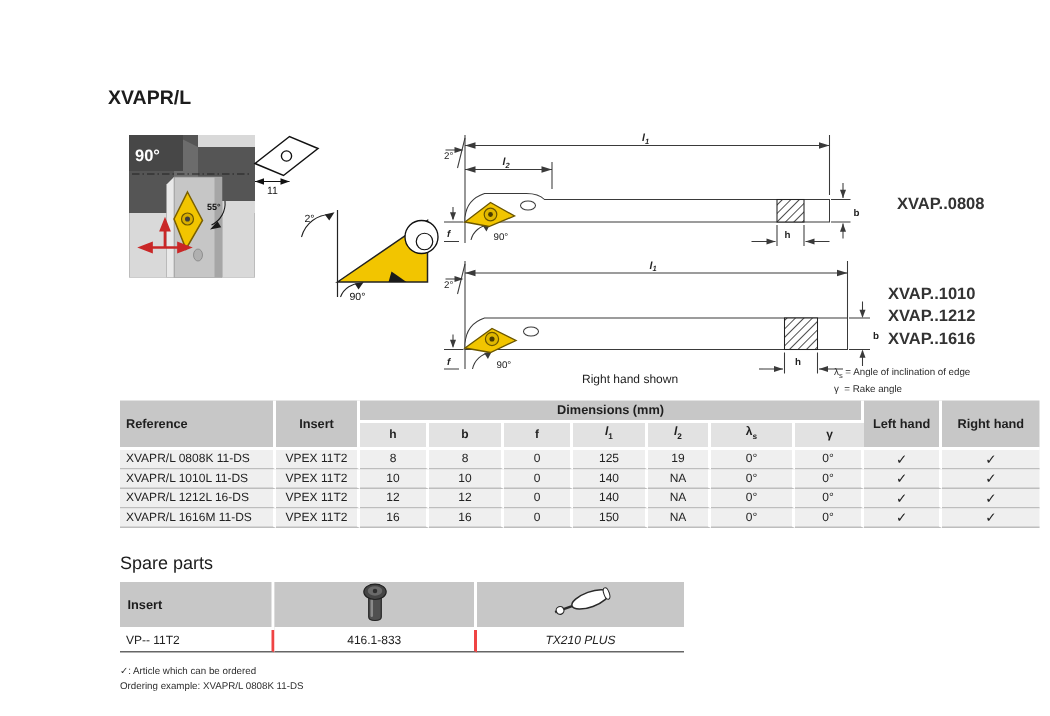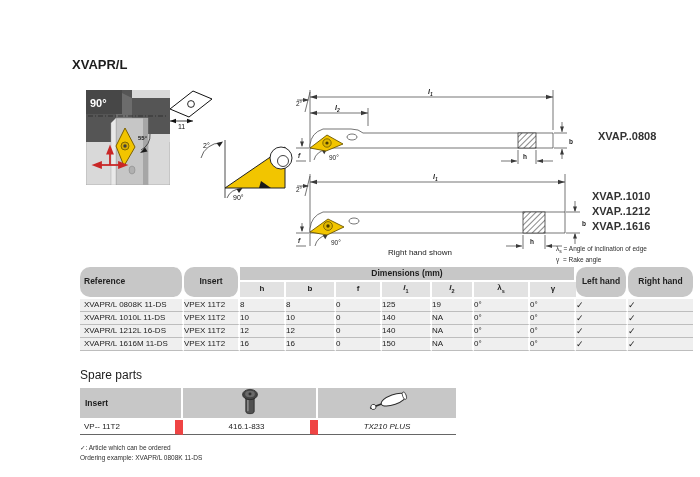--- a/index.html
+++ b/index.html
@@ -20,47 +20,47 @@
   .legend .sym { font-weight:400; }
 
   
   table { border-collapse:separate; border-spacing:0; table-layout:fixed; }
   .dims-table { left:80px; top:267px; width:613px; font-size:8px; }
   .dims-table th {
     background:#c7c7c7; font-weight:700; font-size:8.5px; color:#1f1f1f;
     padding:0; line-height:13px; height:13px; border-right:2px solid #fff;
     text-align:center; vertical-align:middle;
   }
-  .dims-table th.rspan { height:27px;border-radius:10px; }
+  .dims-table th.rspan { height:27px; }
   .dims-table tr.subhead th {
     background:#e2e2e2; border-top:2px solid #fff; font-weight:700; font-size:8px; height:12px; line-height:12px;
   }
   .dims-table th:last-child { border-right:none; }
   .dims-table td {
-    background:#efefef; text-align:left; height:12px; line-height:12px;
+    background:#efefef; text-align:center; height:12px; line-height:12px;
     border-right:2px solid #fff; border-bottom:1px solid #bdbdbd; color:#222; padding:0;
   }
   .dims-table td:last-child { border-right:none; }
   .dims-table tbody tr:first-child td { border-top:2px solid #fff; }
   .dims-table td.ref, .dims-table th.ref { text-align:left; padding-left:4px; }
   .dims-table sub { font-size:5.5px; }
   .it { font-style:italic; }
   .check { font-size:9px; }
 
   
   .spare-table { left:80px; top:388px; width:376px; font-size:8px; }
   .spare-table th {
     background:#c7c7c7; height:30px; padding:0; border-right:2px solid #fff;
     border-bottom:2px solid #fff; text-align:center; vertical-align:middle;
   }
   .spare-table th:last-child { border-right:none; }
   .spare-table th.ins { text-align:left; padding-left:5px; font-size:8.5px; font-weight:700; }
   .spare-table td {
     background:#fff; height:14px; line-height:14px; text-align:center;
-    border-right:8px solid #ef4444; border-bottom:1.5px solid #666; color:#222; padding:0;
+    border-right:2px solid #ef4444; border-bottom:1.5px solid #666; color:#222; padding:0;
   }
   .spare-table td:last-child { border-right:none;font-style:italic; }
   .spare-table td.ins { text-align:left; padding-left:4px; }
 
   .notes { left:80px; top:443px; font-size:6.5px; line-height:9.5px; color:#2e2e2e; }
 
   svg text { font-family:"Liberation Sans","DejaVu Sans",sans-serif; }
 </style>
 </head>
 <body>

